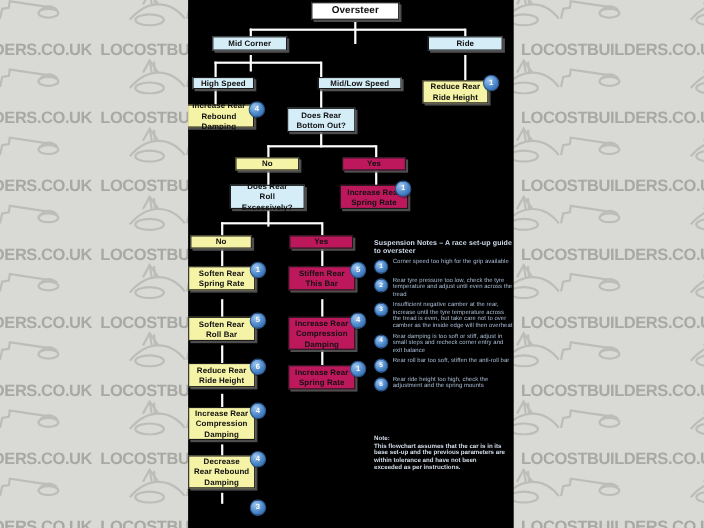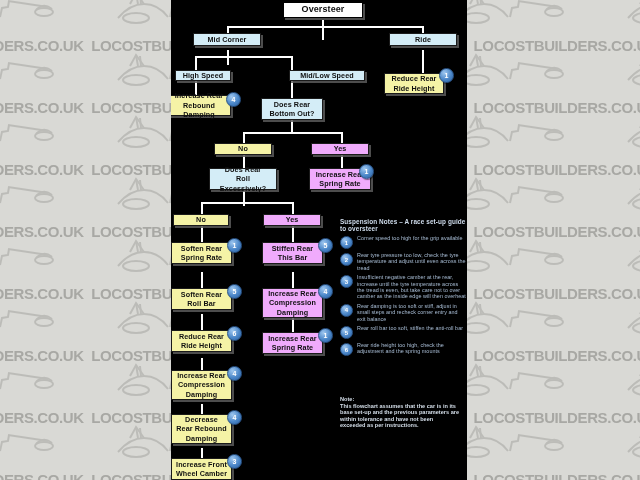--- a/index.html
+++ b/index.html
@@ -55,21 +55,21 @@
     line-height:9.5px;
     color:#101010;
     letter-spacing:.1px;
     display:flex;align-items:center;justify-content:center;
     padding:1px 2px;
     box-shadow:2px 2px 0 rgba(90,90,90,.85);
     font-family:"Liberation Sans",sans-serif;
   }
   .node.blue{background:#d4edf7;}
   .node.yellow{background:#f5f3a6;}
-  .node.orange{background:#f0abfc;}
+  .node.orange{background:#be185d;}
   .node.white{background:#ffffff;border:1px solid #000;font-size:9px;}
   .node .txt{display:block;width:100%;white-space:pre-line;}
 
   
   .badge{
     position:absolute;
     width:13px;height:13px;border-radius:50%;
     background:radial-gradient(circle at 35% 30%, #9fc7ef 0%, #4a86c8 55%, #2d5f9c 100%);
     border:1px solid #2a5488;
     color:#fff;font-size:7px;font-weight:bold;
@@ -846,24 +846,20 @@
 
   <div class="node yellow" style="left:0px;top:414px;width:61px;height:30px;">
       <span class="txt">Decrease
 Rear Rebound
 Damping</span>
     </div>
   <div class="badge" style="left:56px;top:410px;">
       <span>4</span>
     </div>
 
-  <div class="node yellow" style="left:0px;top:458px;width:61px;height:22px;">
-      <span class="txt">Increase Front
-Wheel Camber</span>
-    </div>
   <div class="badge" style="left:56px;top:454px;">
       <span>3</span>
     </div>
 
   <div class="node orange" style="left:91px;top:242px;width:61px;height:22px;">
       <span class="txt">Stiffen Rear
 This Bar</span>
     </div>
   <div class="badge" style="left:147px;top:238px;">
       <span>5</span>

